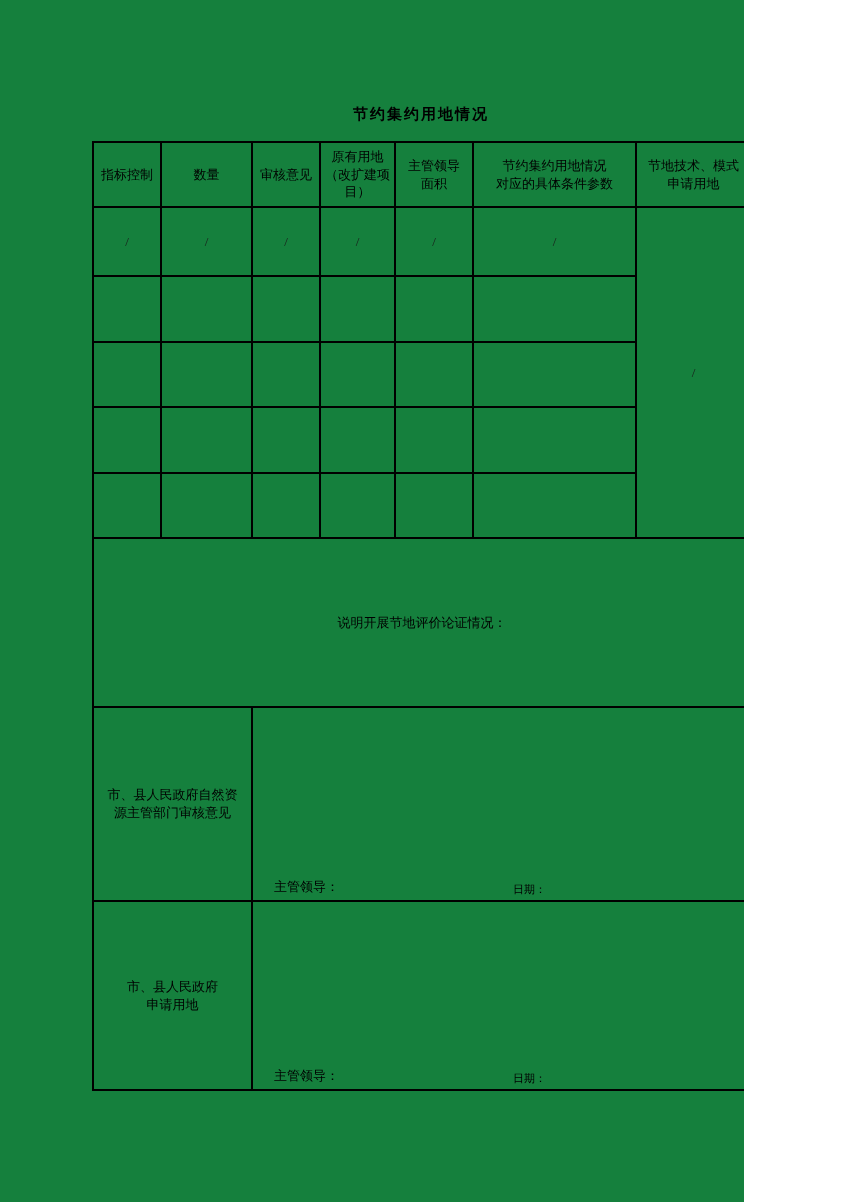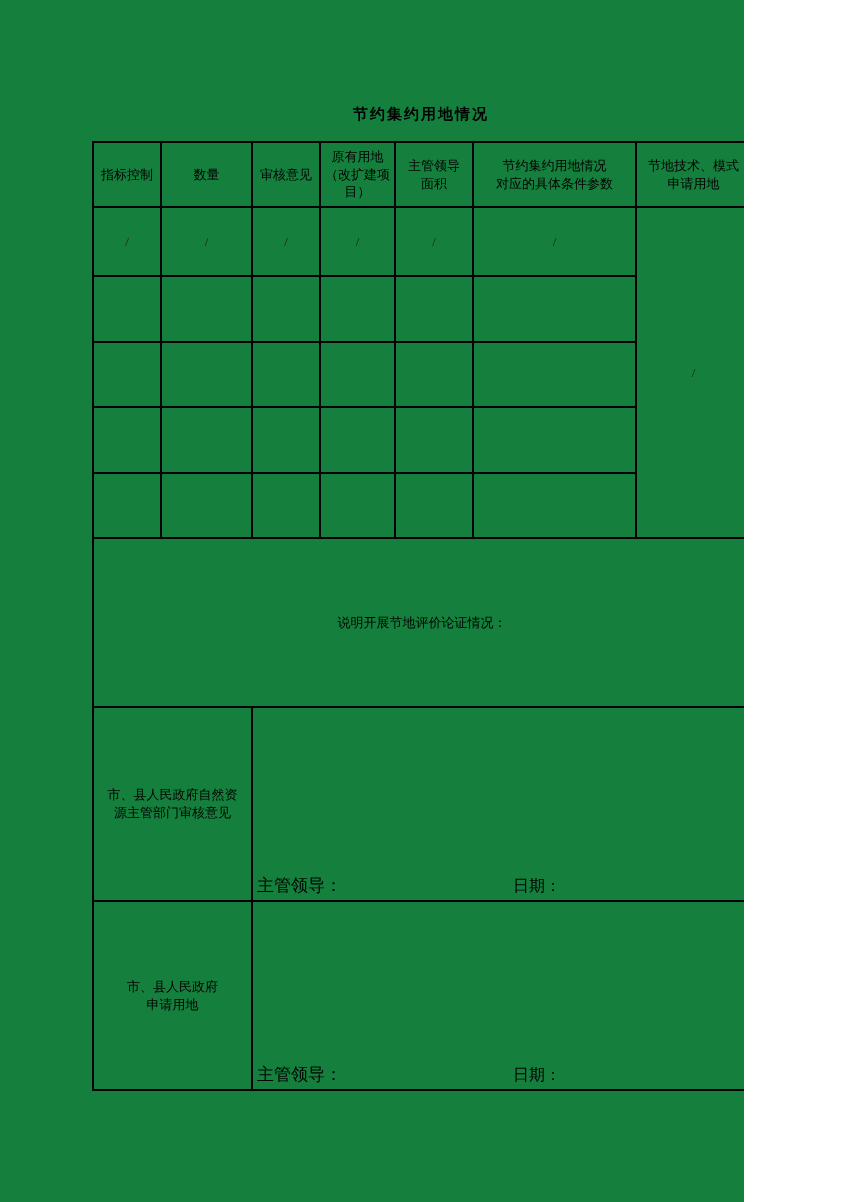--- a/index.html
+++ b/index.html
@@ -44,26 +44,26 @@
   .slash-cell { font-size: 13px; color: #1a1a1a; }
   .merged-cell { font-size: 13px; color: #1a1a1a; }
   .note-cell {
     text-align: left;
     vertical-align: top;
     padding: 5px 4px;
   }
   .label-cell { line-height: 1.55; }
   .sign-cell { position: relative; }
   .sign-cell .leader {
-    position: absolute; left: 4px; bottom: 3px;
-    font-size: 17px; white-space: pre;
+    position: absolute; left: 21px; bottom: 3px;
+    font-size: 13px; white-space: pre; font-family: Liberation Mono, monospace;
   }
   .sign-cell .date {
     position: absolute; left: 260px; bottom: 3px;
-    font-size: 16px; white-space: pre;
+    font-size: 11px; white-space: pre;
   }
 </style>
 </head>
 <body>
 
 <div class="page">
 
   <div class="doc-title">节约集约用地情况</div>
 
   <table class="form">

